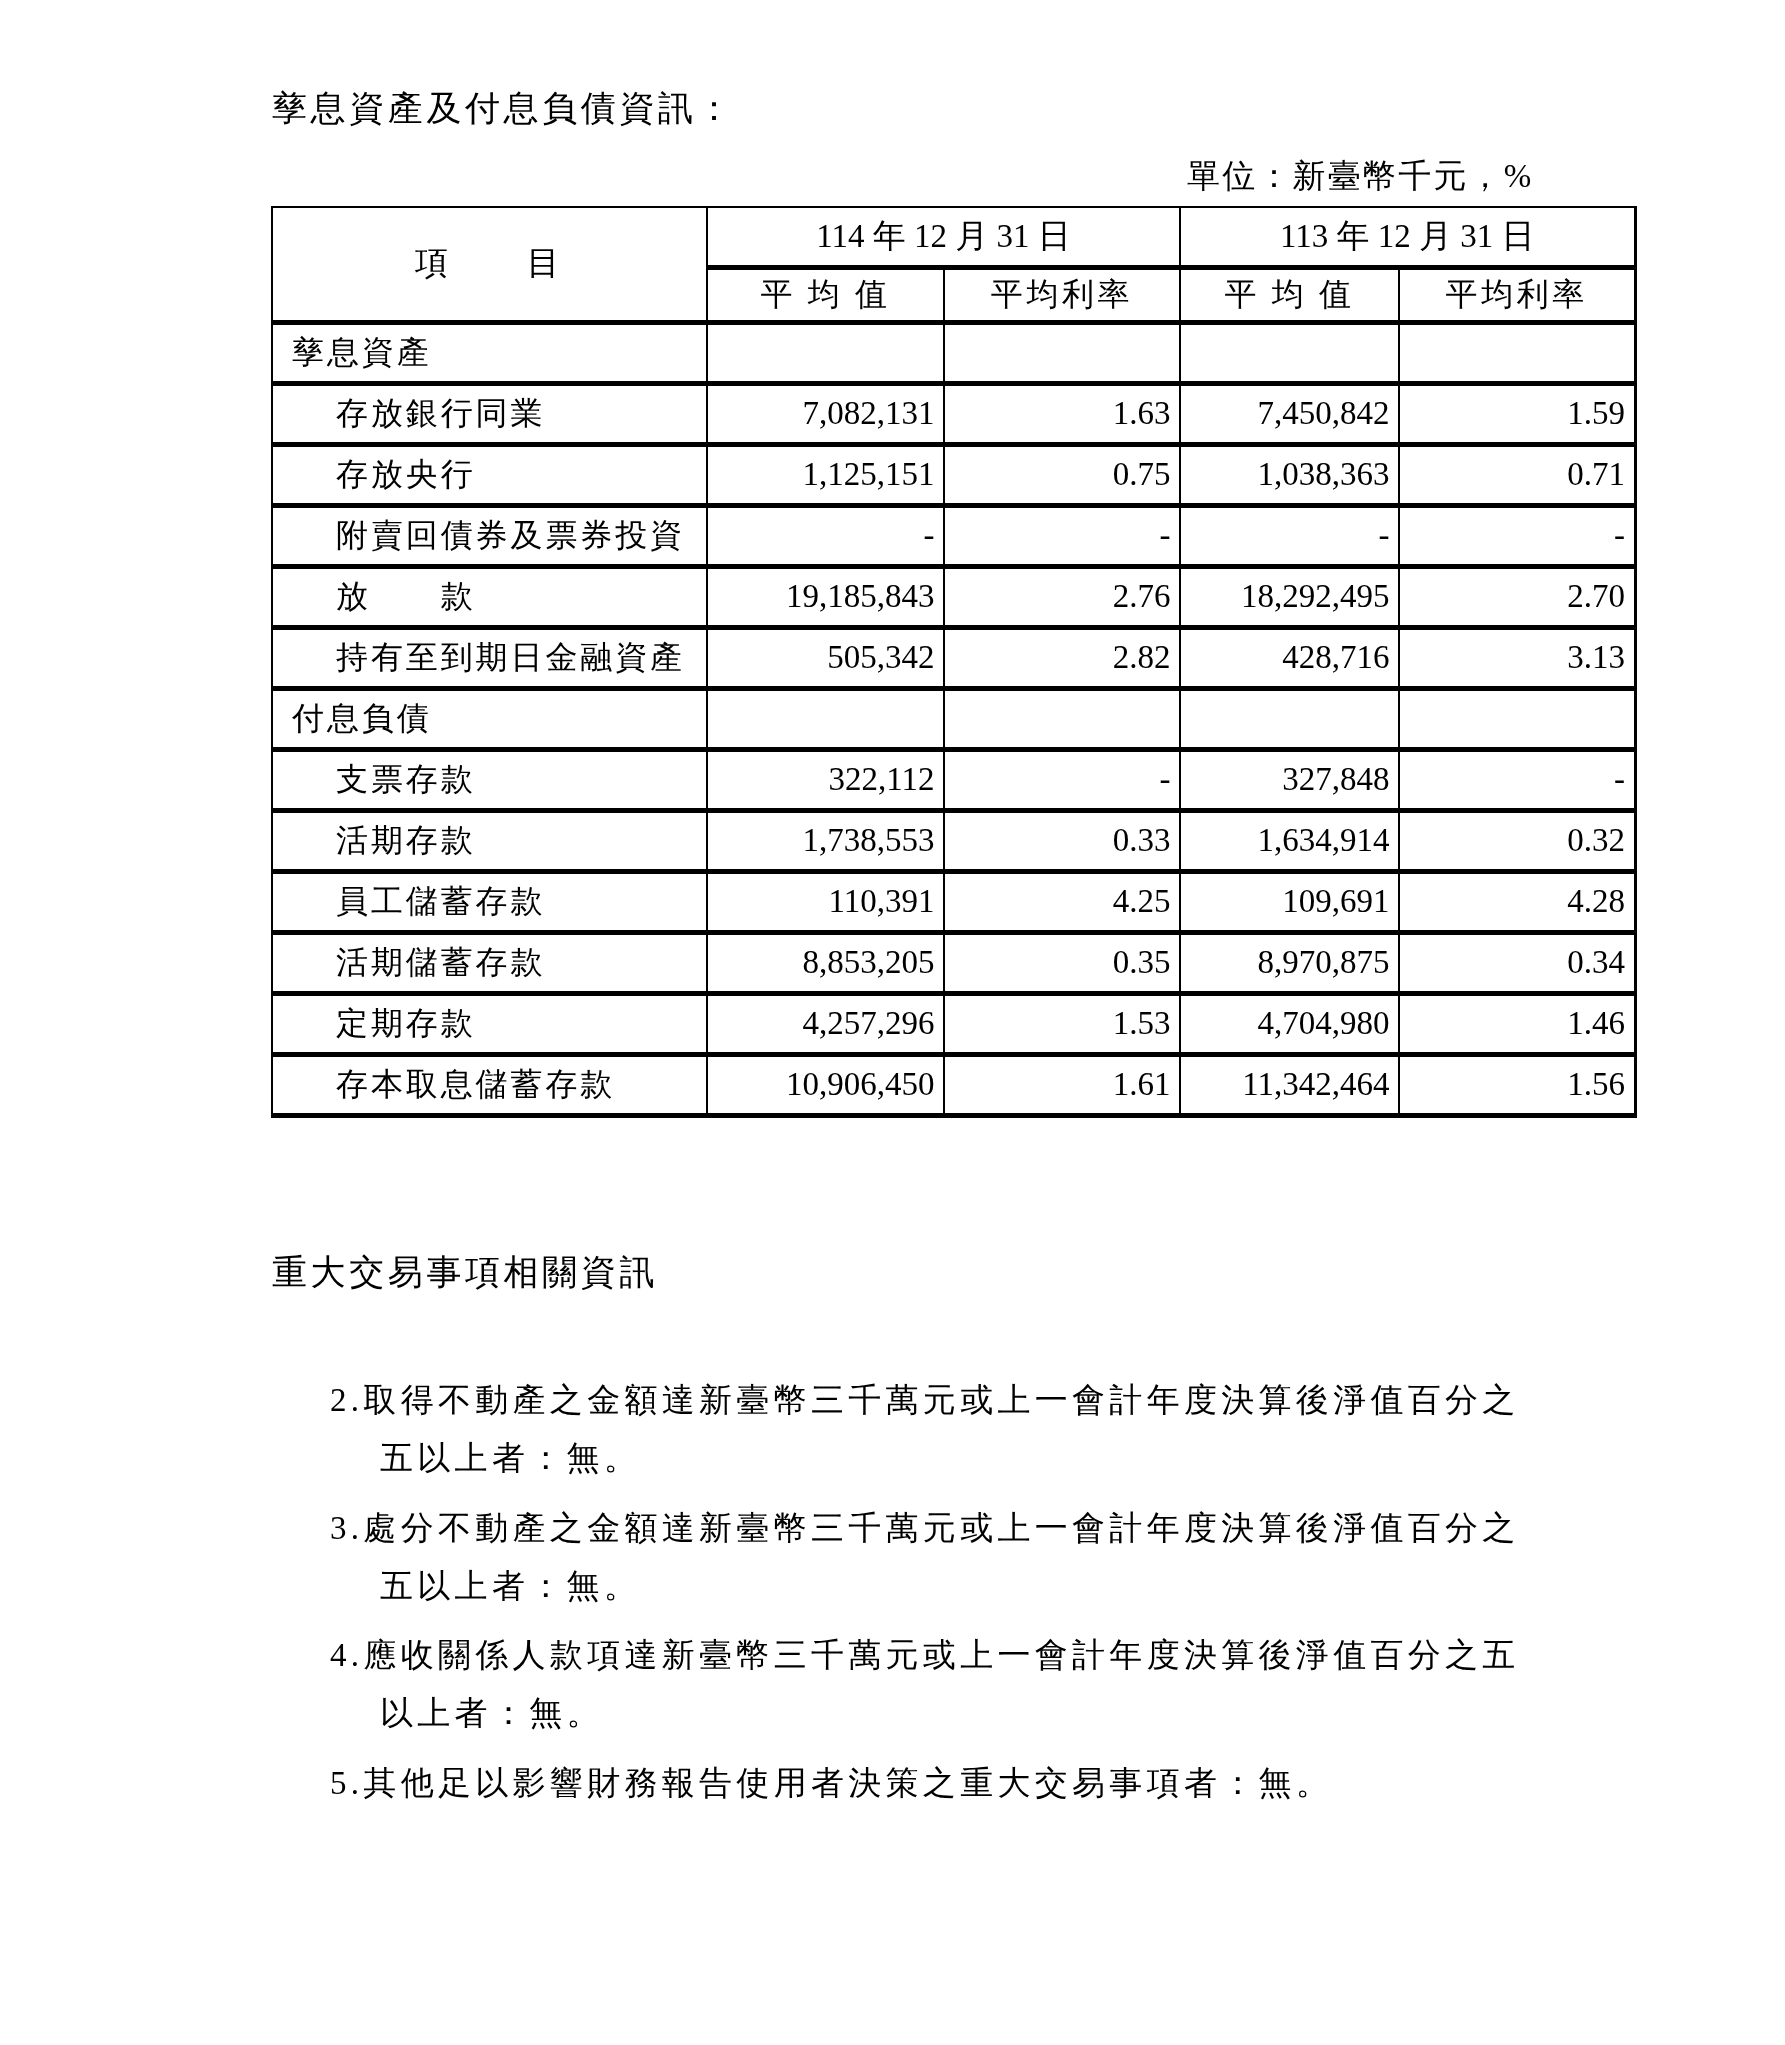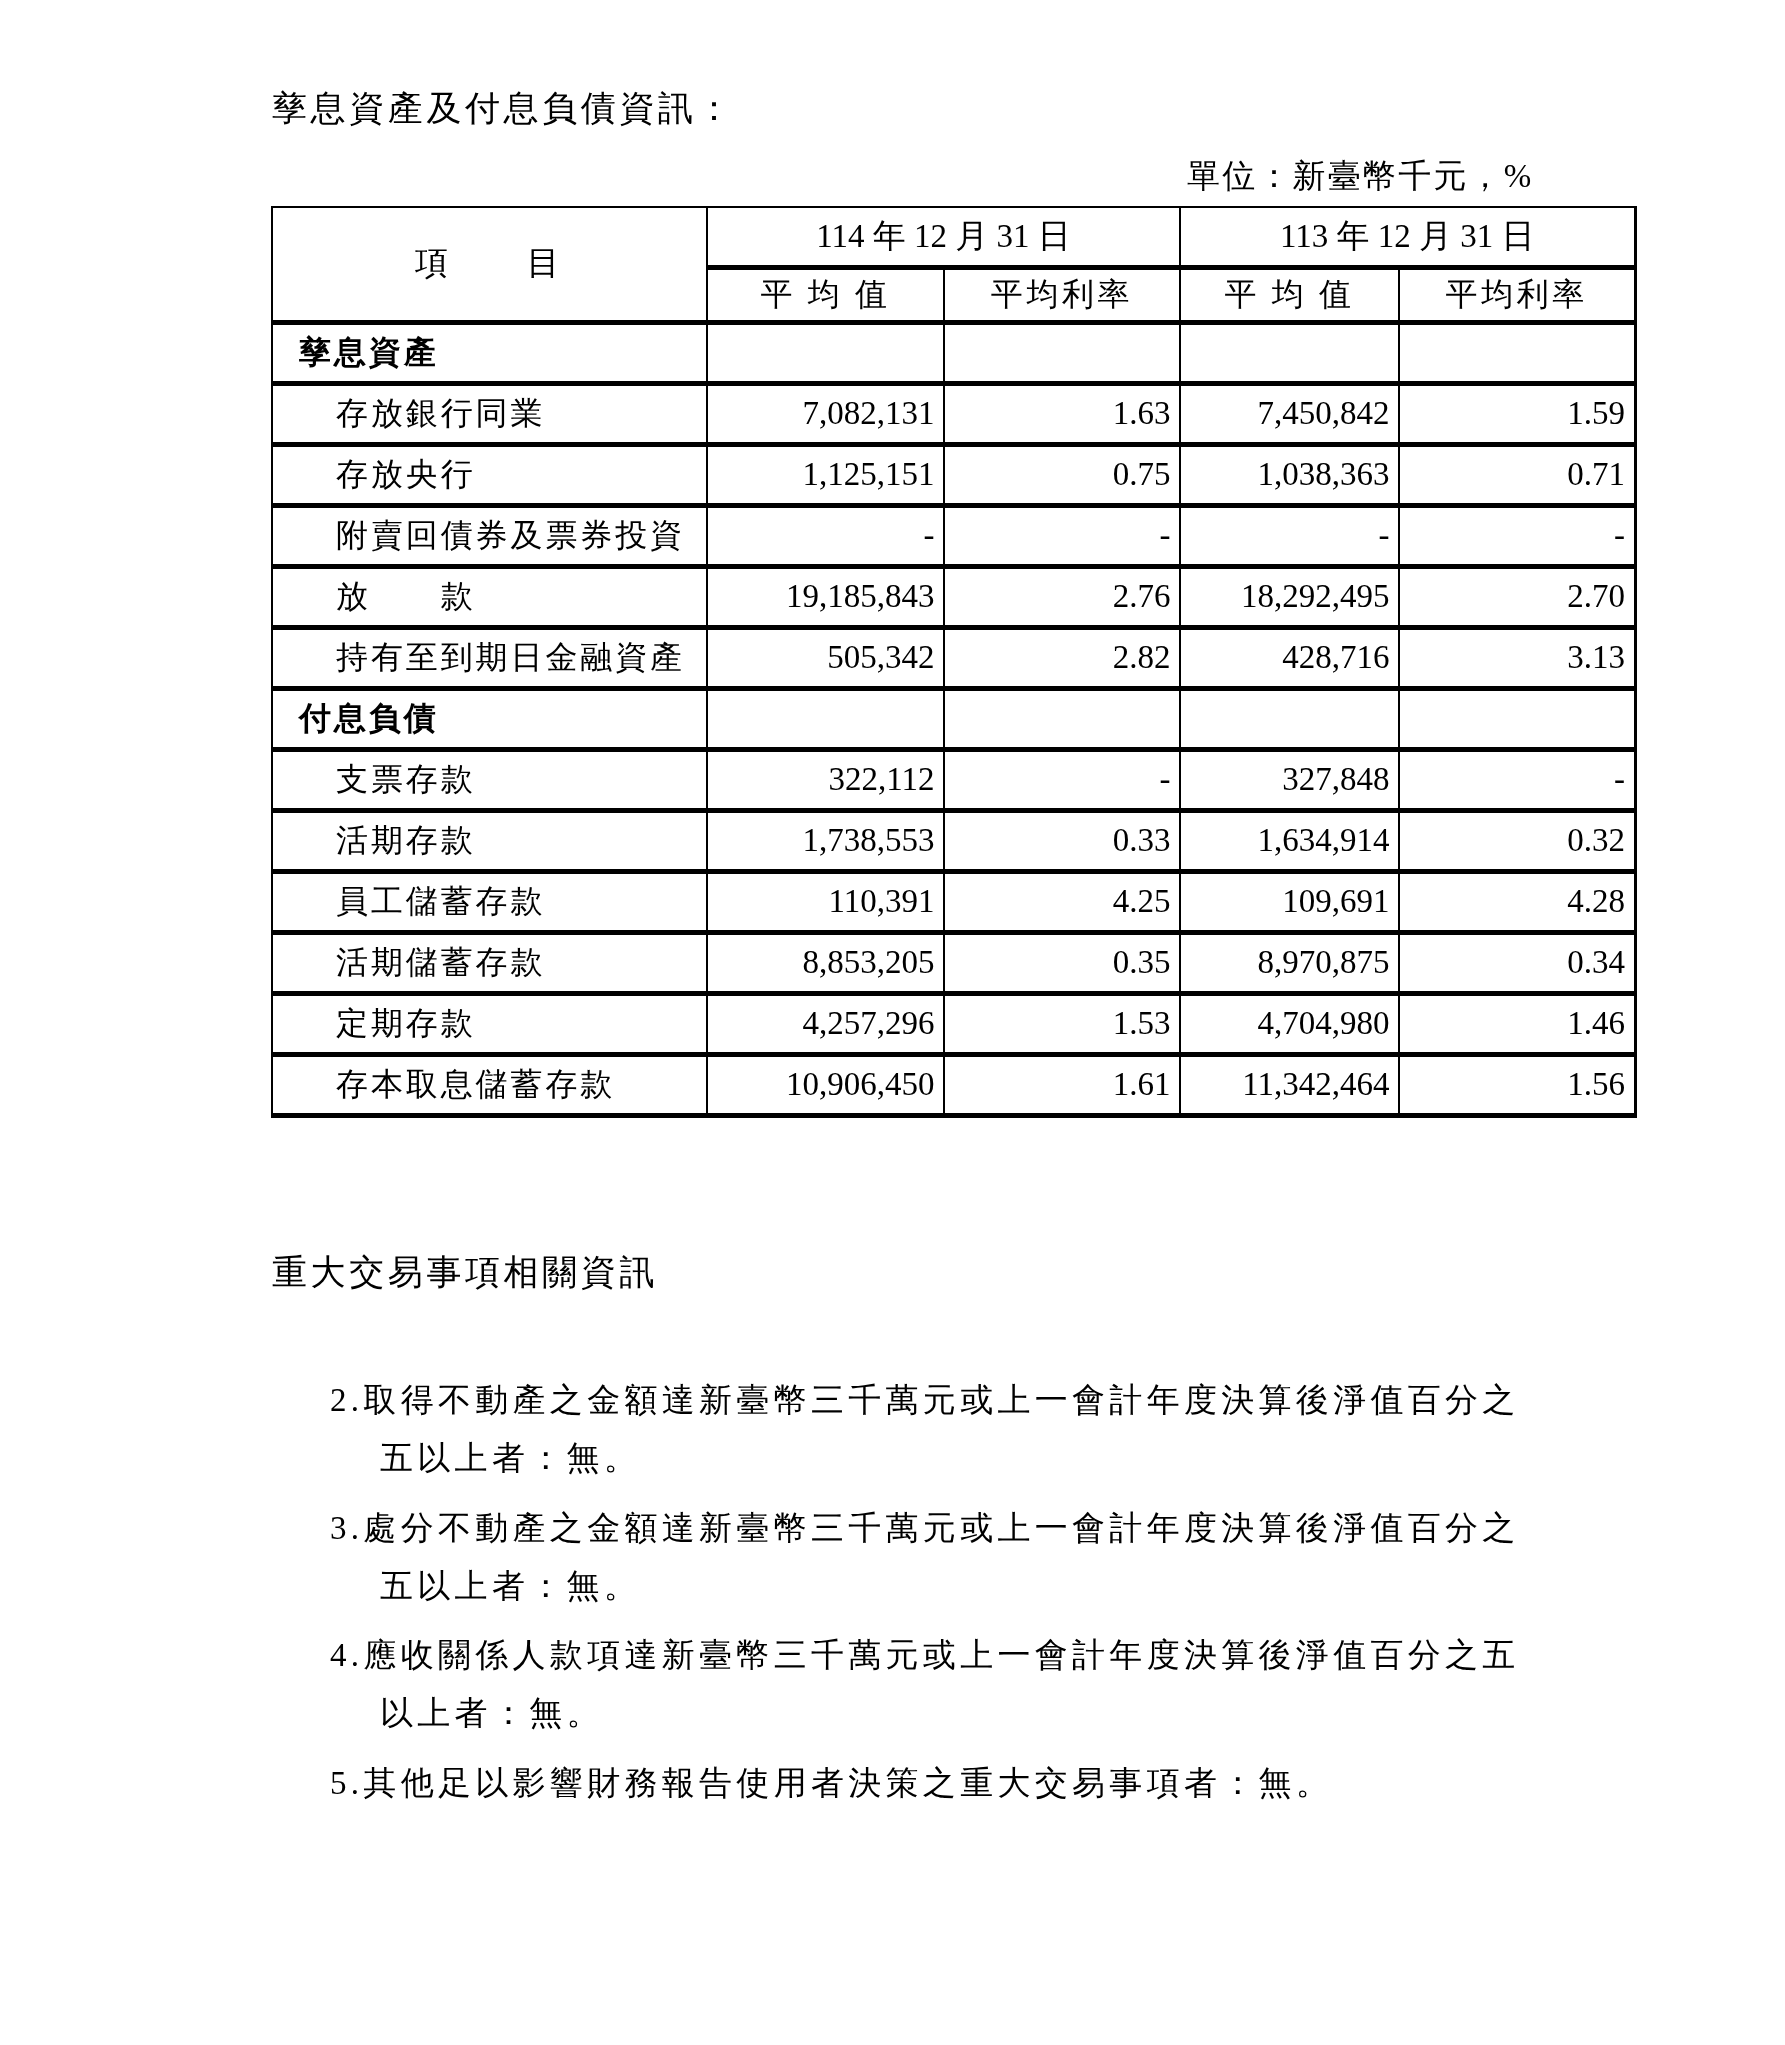--- a/index.html
+++ b/index.html
@@ -58,21 +58,21 @@
   .rates-table th { text-align: center; vertical-align: middle; }
   .rates-table th.item-head { letter-spacing: 4.3px; }
   .rates-table th.sub-head { font-size: 32px; letter-spacing: 3.6px; }
   .rates-table td.label {
     text-align: left;
     vertical-align: middle;
     font-size: 32px;
     letter-spacing: 2.9px;
   }
   .rates-table td.label.item { padding-left: 63px; }
-  .rates-table td.label.section { padding-left: 26px; font-weight: bold; }
+  .rates-table td.label.section { padding-left: 19px; }
   .rates-table td.num {
     text-align: right;
     vertical-align: middle;
     padding-right: 8.6px;
     font-size: 33px;
   }
   .section-title {
     position: absolute;
     left: 272px;
     top: 1249px;

